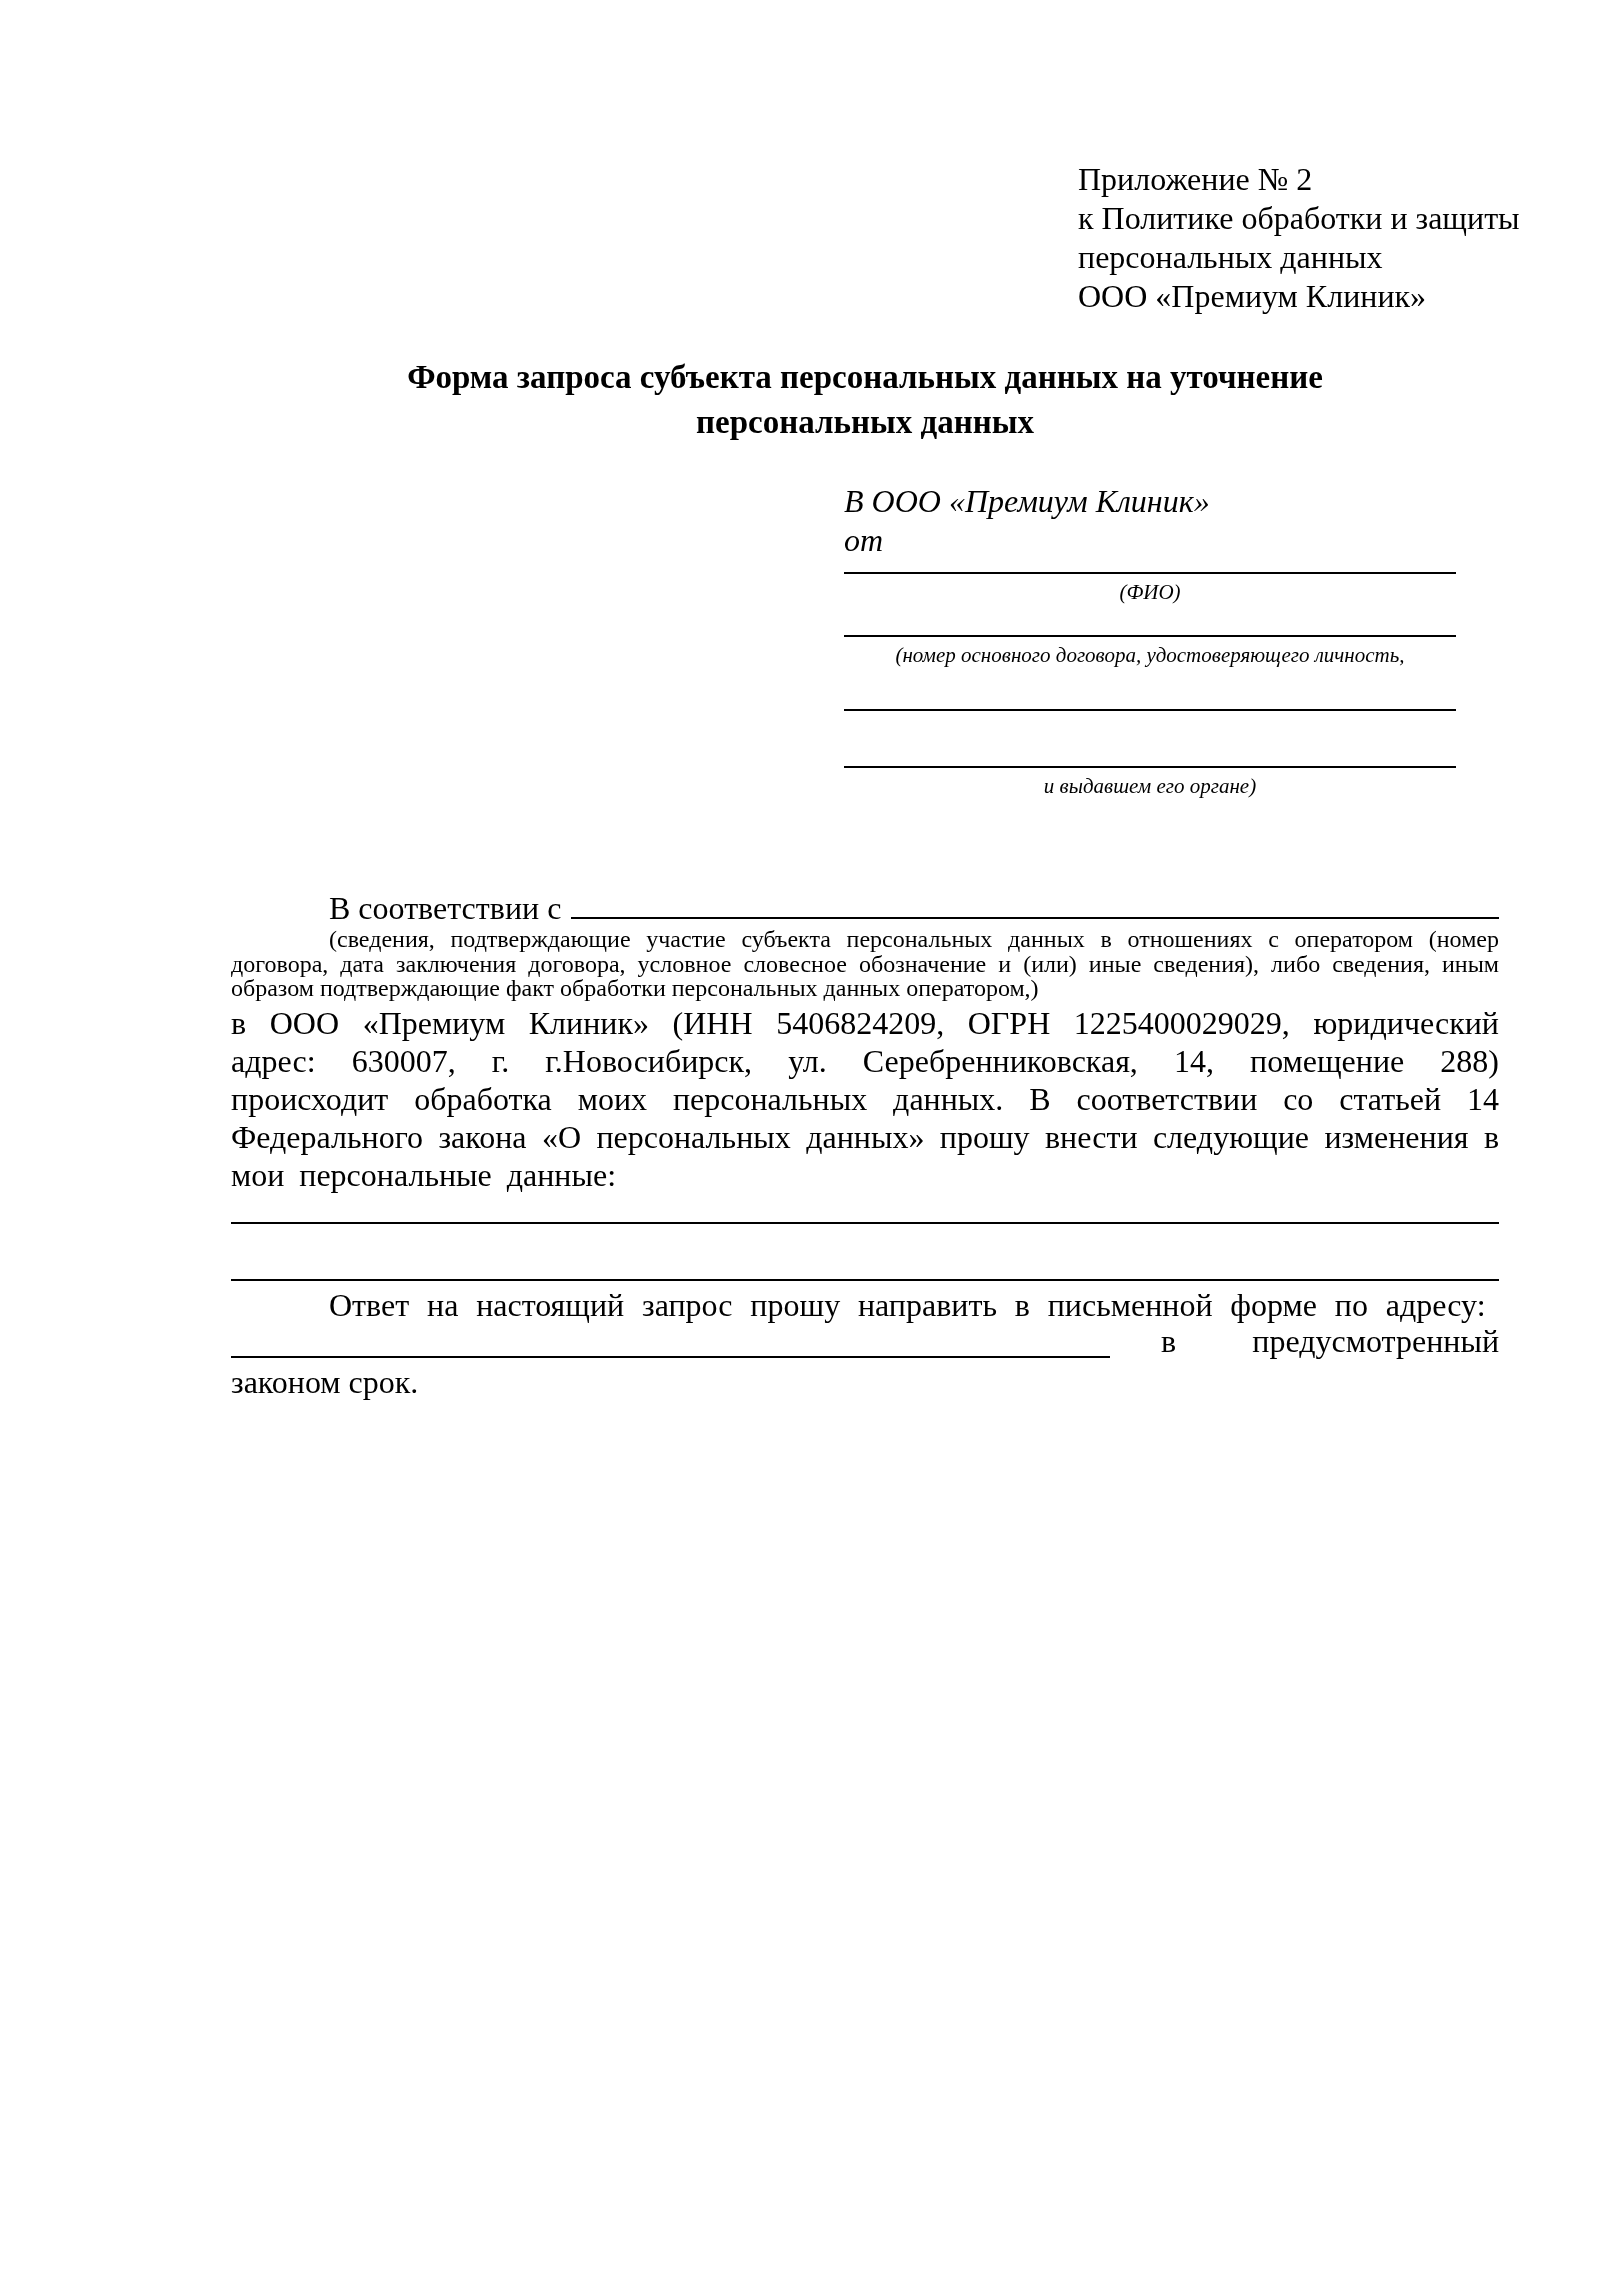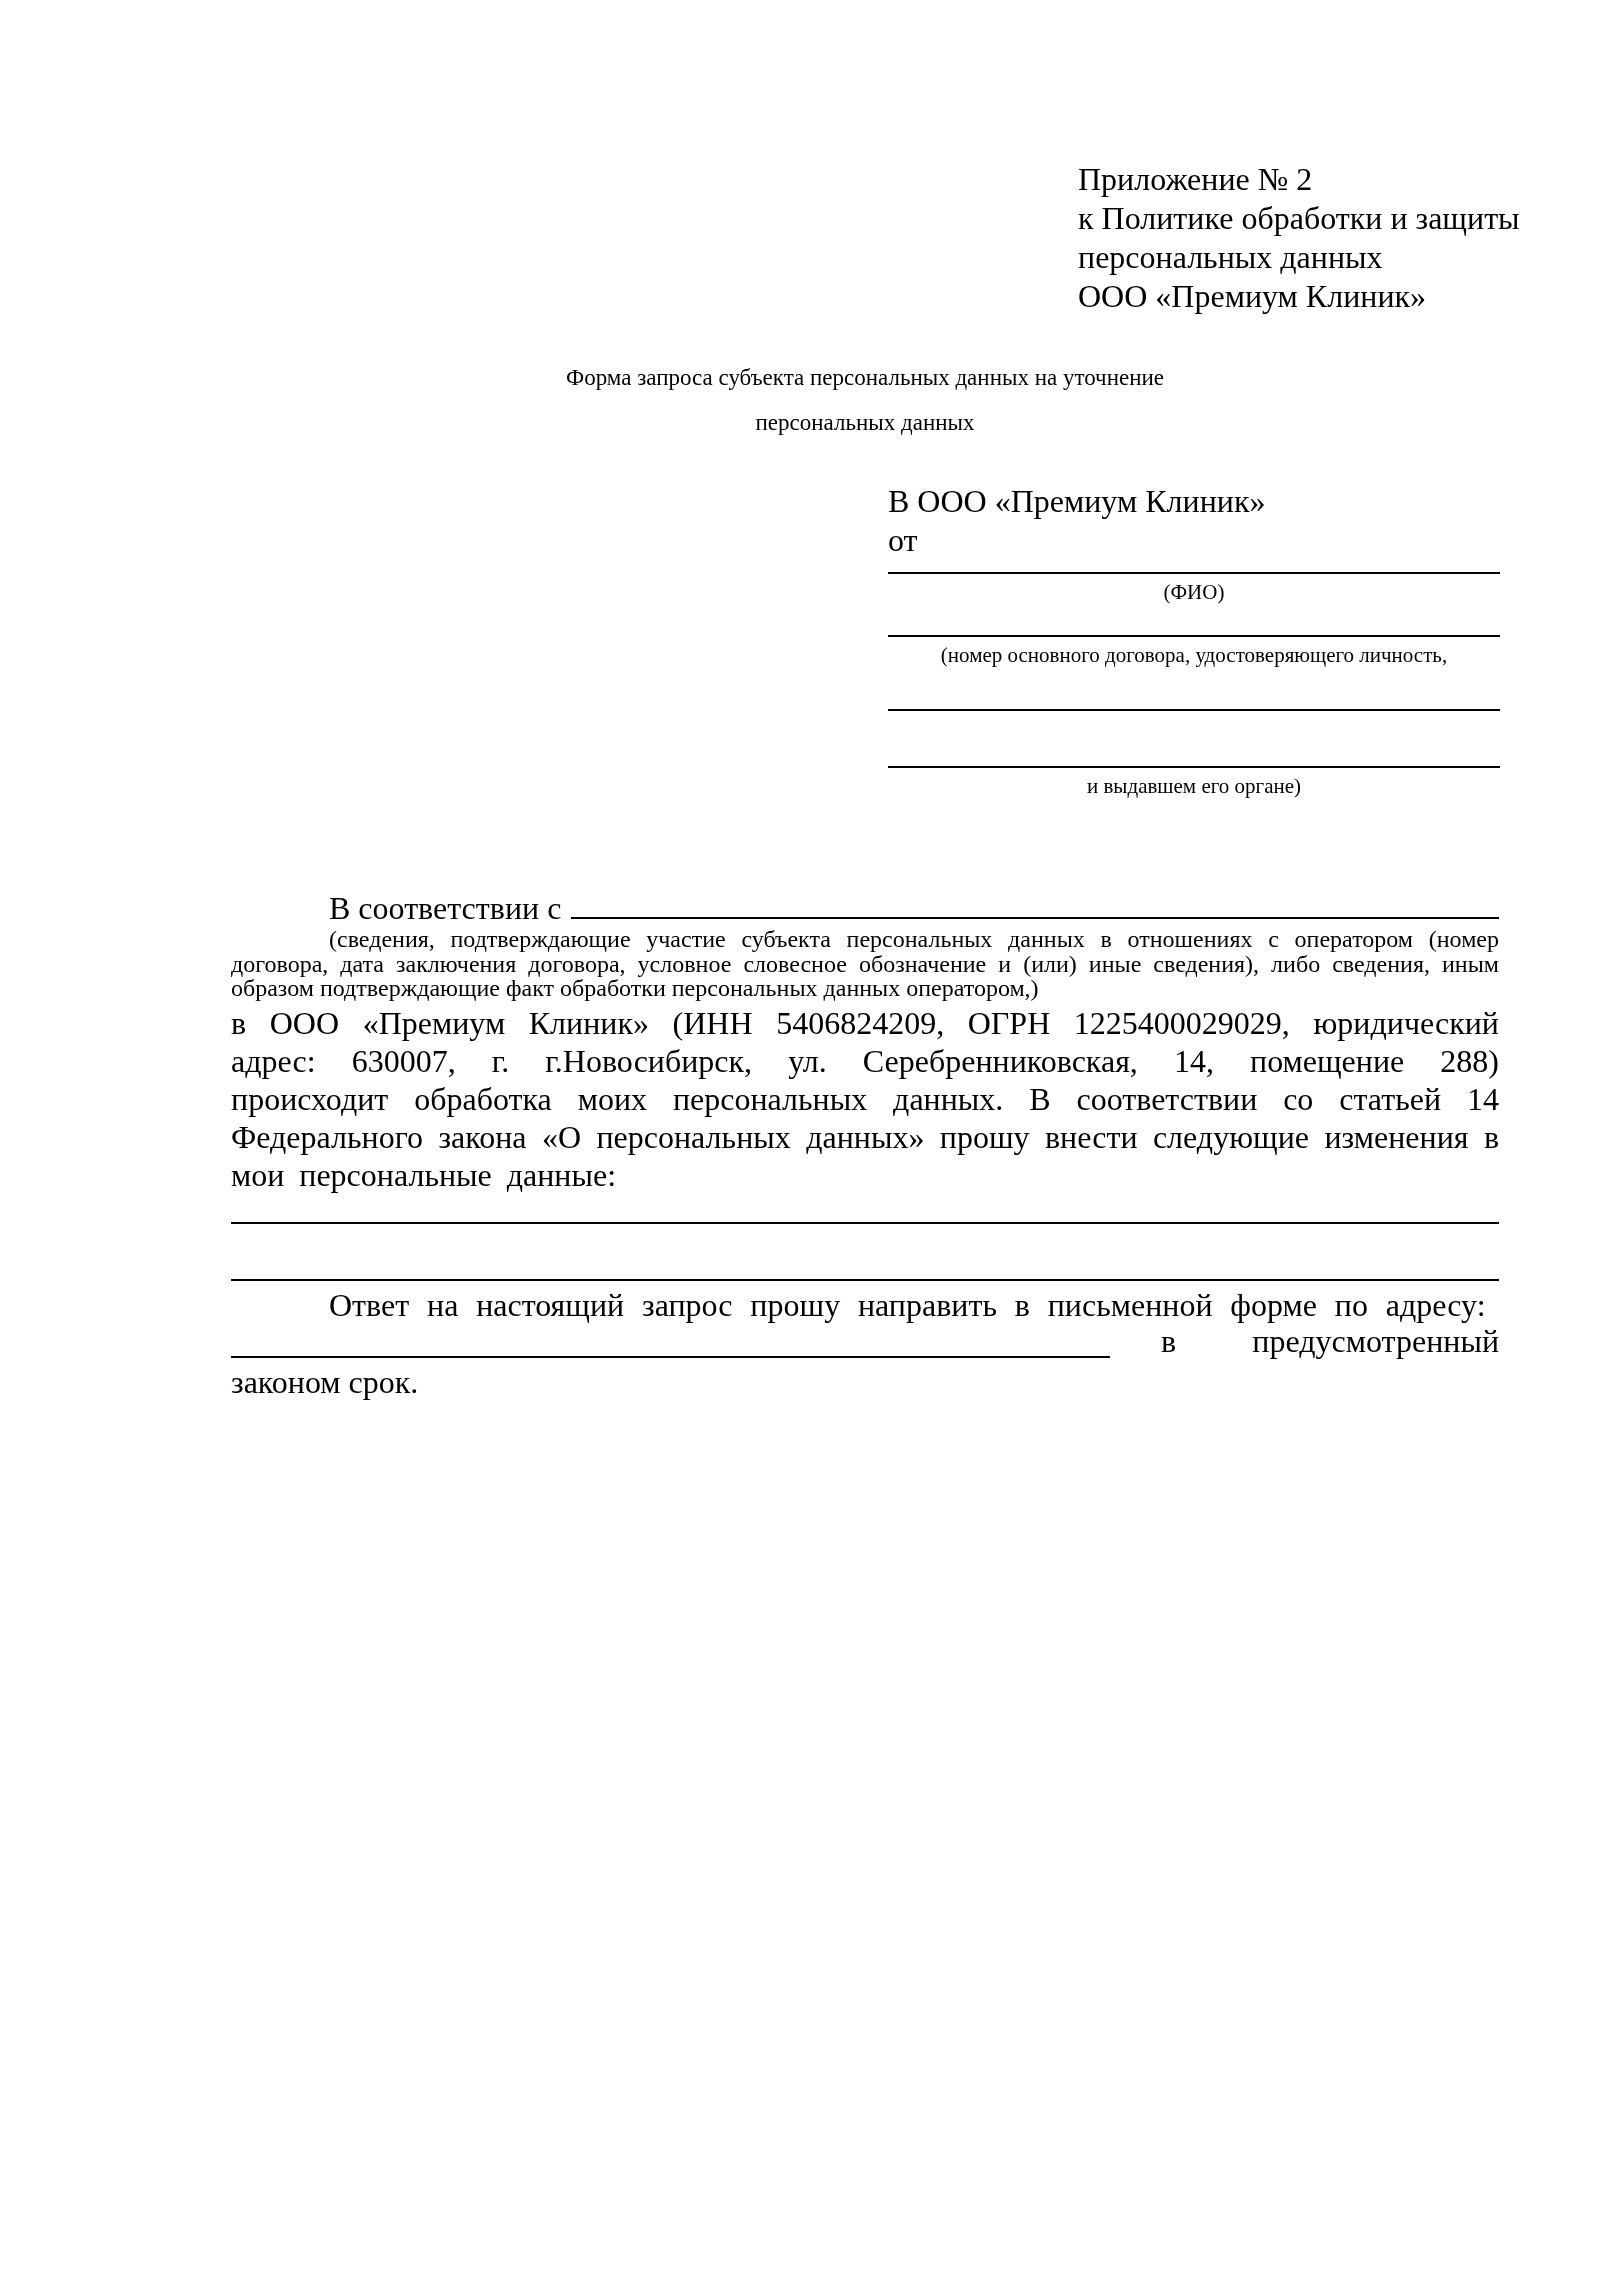--- a/index.html
+++ b/index.html
@@ -14,24 +14,24 @@
     margin: 0 auto;
     overflow: hidden;
   }
   .abs { position: absolute; }
 
   
   .header-block { left:1078px; top:160px; line-height:39px; text-align:left; }
 
   
   .doc-title { left:231px; top:355px; width:1268px; text-align:center;
-               font-weight:normal; font-size:23px; line-height:45px; }
+               font-weight:bold; font-size:33px; line-height:45px; }
 
   
-  .addressee { left:888px; top:482px; width:612px; height:338px; }
+  .addressee { left:844px; top:482px; width:612px; height:338px;font-style:italic; }
   .addressee .txt { position:absolute; left:0; line-height:39px; }
   .hline { position:absolute; left:0; width:100%; border-bottom:2.9px solid #000; height:0; }
   .cap { position:absolute; left:0; width:100%; text-align:center; font-size:21px; line-height:29px; }
 
   
   .zapros { left:231px; top:849px; width:1268px; text-align:center; line-height:39px; }
   .vsootv { left:231px; top:888px; width:1268px; display:flex; align-items:baseline; line-height:39px; }
   .vsootv .lead { white-space:nowrap; padding-left:98px; }
   .vsootv .fill-line { flex:1; border-bottom:2.9px solid #000; height:29px; margin-left:9.8px; }
 

